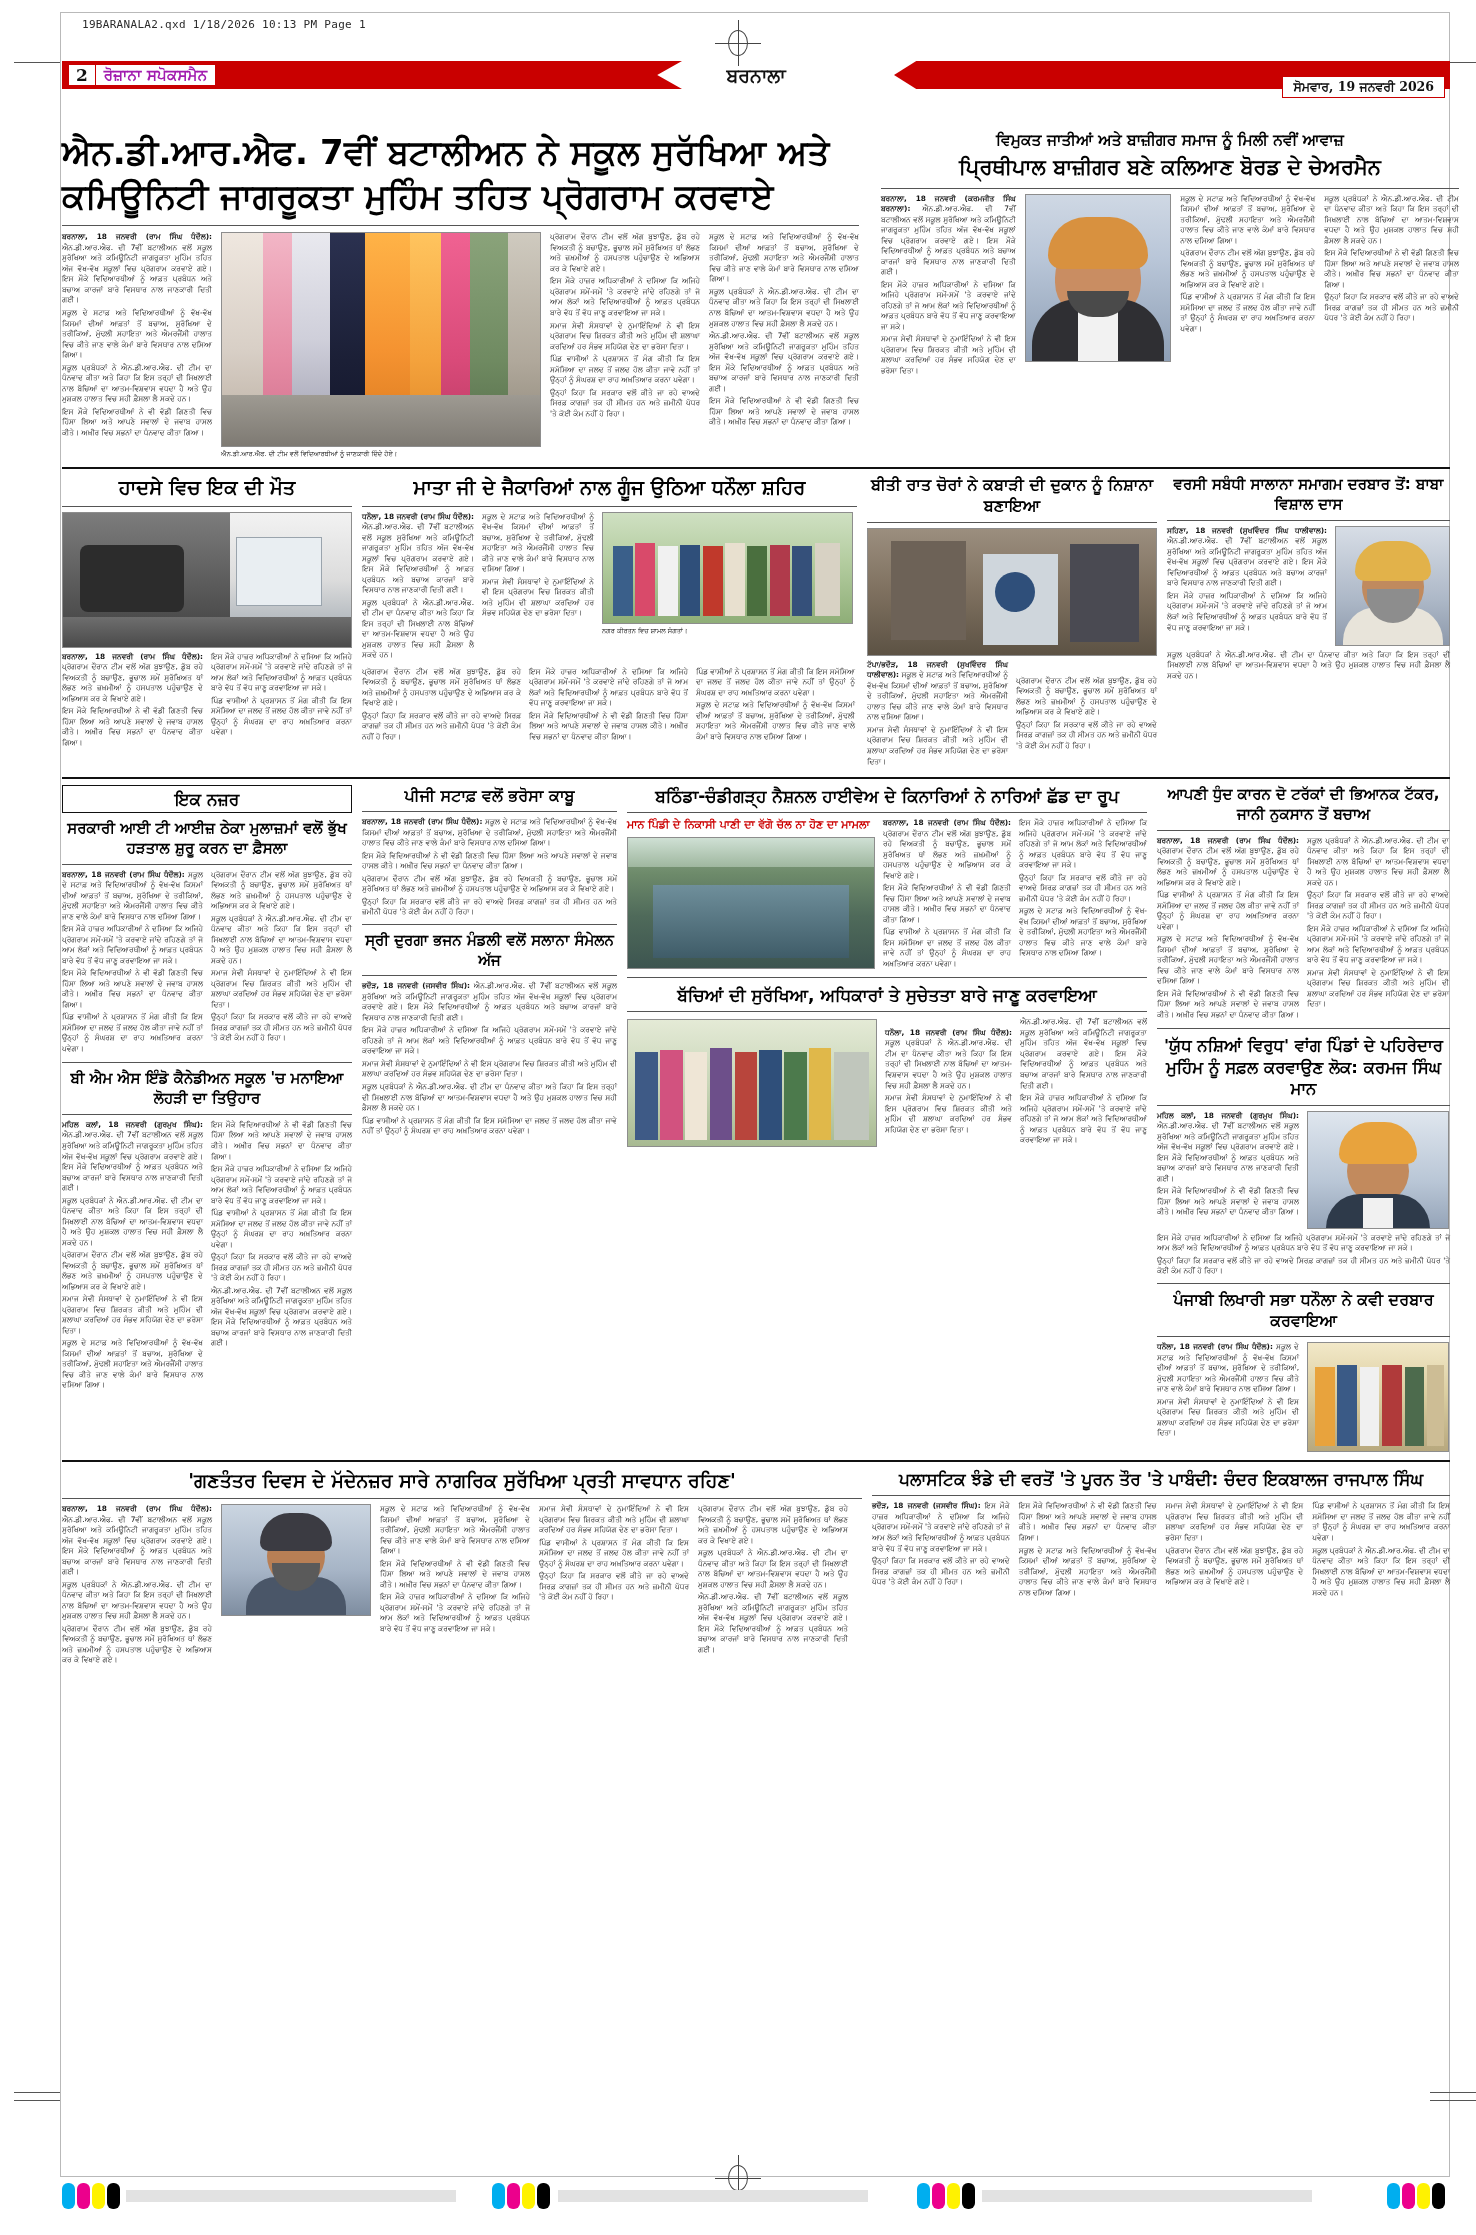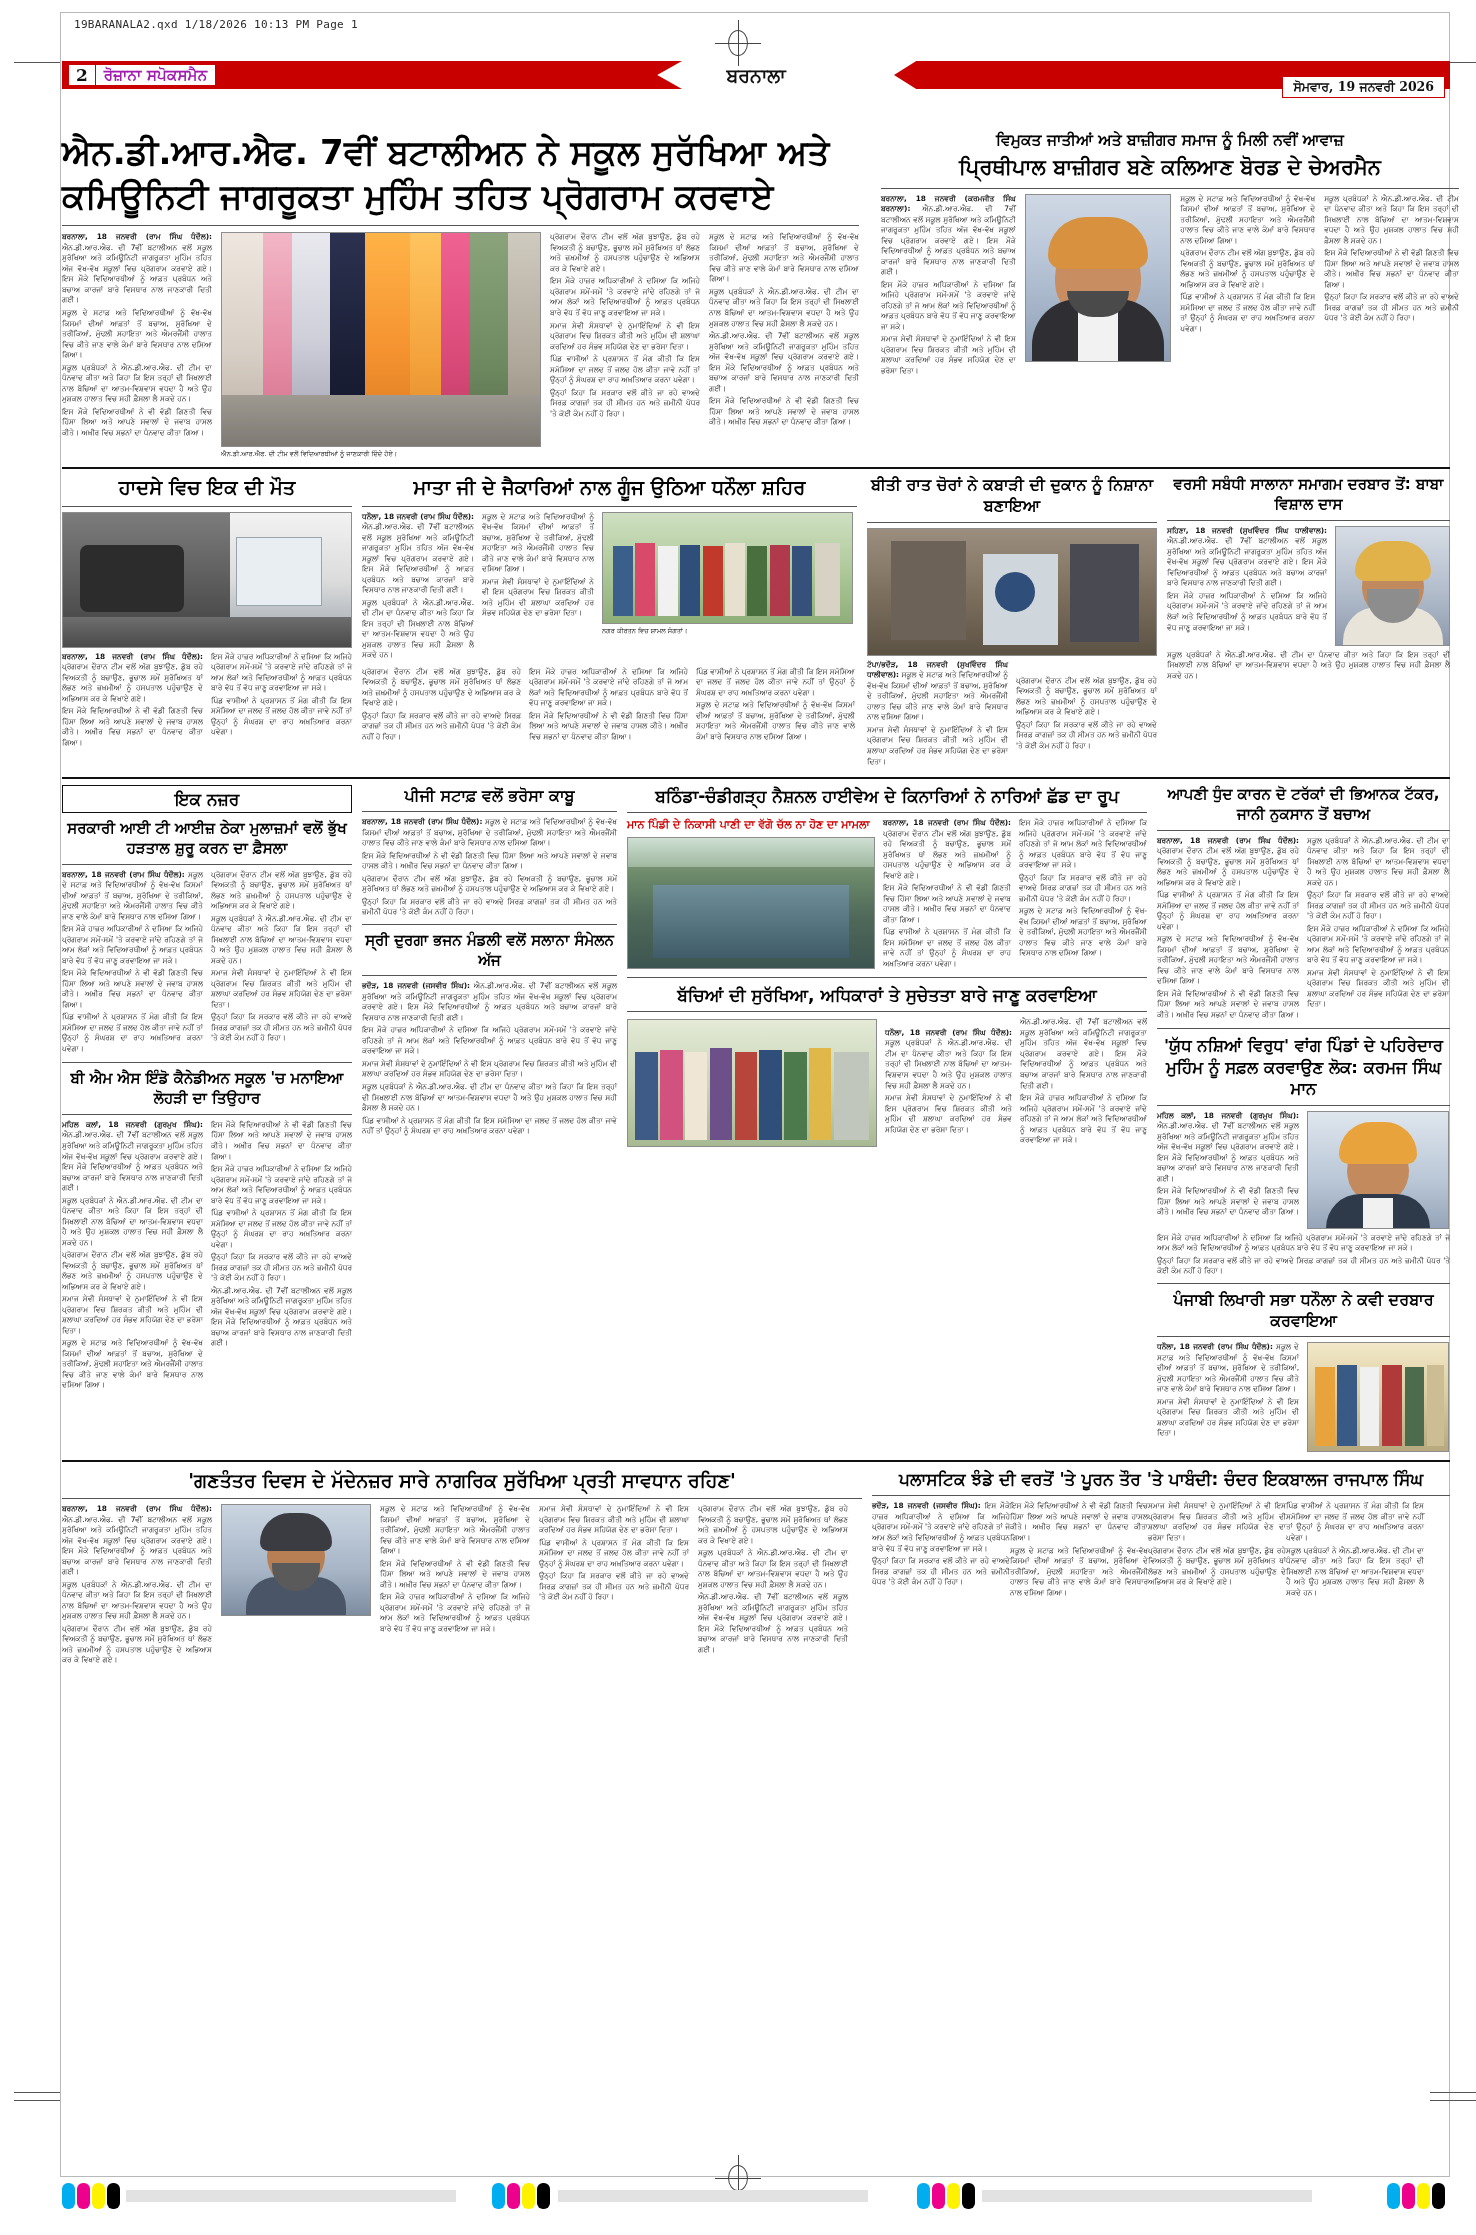--- a/index.html
+++ b/index.html
@@ -32,21 +32,21 @@
   .reg:after  { top:50%; left:0; height:1px; width:100%; }
   .reg i {
     position:absolute; left:50%; top:50%;
     width:20px; height:26px; margin:-13px 0 0 -10px;
     border:1px solid #444; border-radius:50%;
   }
   .tick { position:absolute; background:#555; }
 
   
   .slug {
-    position:absolute; left:74px; top:18px;
+    position:absolute; left:82px; top:18px;
     font-family:"DejaVu Sans Mono","Liberation Mono",monospace;
     font-size:11px; color:#2b2b2b; letter-spacing:.3px;
     white-space:nowrap;
   }
 
   
   .masthead {
     position:absolute; left:62px; top:61px; width:1388px; height:28px;
   }
   .mh-left {
@@ -603,21 +603,21 @@
             <p>ਪ੍ਰੋਗਰਾਮ ਦੌਰਾਨ ਟੀਮ ਵਲੋਂ ਅੱਗ ਬੁਝਾਉਣ, ਡੁੱਬ ਰਹੇ ਵਿਅਕਤੀ ਨੂੰ ਬਚਾਉਣ, ਭੂਚਾਲ ਸਮੇਂ ਸੁਰੱਖਿਅਤ ਥਾਂ ਲੱਭਣ ਅਤੇ ਜ਼ਖ਼ਮੀਆਂ ਨੂੰ ਹਸਪਤਾਲ ਪਹੁੰਚਾਉਣ ਦੇ ਅਭਿਆਸ ਕਰ ਕੇ ਵਿਖਾਏ ਗਏ।</p>
             <p>ਸਕੂਲ ਪ੍ਰਬੰਧਕਾਂ ਨੇ ਐਨ.ਡੀ.ਆਰ.ਐਫ. ਦੀ ਟੀਮ ਦਾ ਧੰਨਵਾਦ ਕੀਤਾ ਅਤੇ ਕਿਹਾ ਕਿ ਇਸ ਤਰ੍ਹਾਂ ਦੀ ਸਿਖਲਾਈ ਨਾਲ ਬੱਚਿਆਂ ਦਾ ਆਤਮ-ਵਿਸ਼ਵਾਸ ਵਧਦਾ ਹੈ ਅਤੇ ਉਹ ਮੁਸ਼ਕਲ ਹਾਲਾਤ ਵਿਚ ਸਹੀ ਫ਼ੈਸਲਾ ਲੈ ਸਕਦੇ ਹਨ।</p>
             <p>ਐਨ.ਡੀ.ਆਰ.ਐਫ. ਦੀ 7ਵੀਂ ਬਟਾਲੀਅਨ ਵਲੋਂ ਸਕੂਲ ਸੁਰੱਖਿਆ ਅਤੇ ਕਮਿਊਨਿਟੀ ਜਾਗਰੂਕਤਾ ਮੁਹਿੰਮ ਤਹਿਤ ਅੱਜ ਵੱਖ-ਵੱਖ ਸਕੂਲਾਂ ਵਿਚ ਪ੍ਰੋਗਰਾਮ ਕਰਵਾਏ ਗਏ। ਇਸ ਮੌਕੇ ਵਿਦਿਆਰਥੀਆਂ ਨੂੰ ਆਫ਼ਤ ਪ੍ਰਬੰਧਨ ਅਤੇ ਬਚਾਅ ਕਾਰਜਾਂ ਬਾਰੇ ਵਿਸਥਾਰ ਨਾਲ ਜਾਣਕਾਰੀ ਦਿਤੀ ਗਈ।</p>
           </div>
         </div>
       </div>
 
       <div style="width:578px;">
         <div class="hl-sec" style="font-size:17px;">ਪਲਾਸਟਿਕ ਝੰਡੇ ਦੀ ਵਰਤੋਂ 'ਤੇ ਪੂਰਨ ਤੌਰ 'ਤੇ ਪਾਬੰਦੀ: ਚੰਦਰ ਇਕਬਾਲਜ ਰਾਜਪਾਲ ਸਿੰਘ</div>
         <div class="rule-thin" style="margin:5px 0;"></div>
-        <div style="display:flex; ">
+        <div style="display:flex; gap:9px;">
           <div class="col" style="width:138px;">
             <p><span class="byline">ਭਦੌੜ, 18 ਜਨਵਰੀ (ਜਸਵੀਰ ਸਿੰਘ):</span> <span>ਇਸ ਮੌਕੇ ਹਾਜ਼ਰ ਅਧਿਕਾਰੀਆਂ ਨੇ ਦਸਿਆ ਕਿ ਅਜਿਹੇ ਪ੍ਰੋਗਰਾਮ ਸਮੇਂ-ਸਮੇਂ 'ਤੇ ਕਰਵਾਏ ਜਾਂਦੇ ਰਹਿਣਗੇ ਤਾਂ ਜੋ ਆਮ ਲੋਕਾਂ ਅਤੇ ਵਿਦਿਆਰਥੀਆਂ ਨੂੰ ਆਫ਼ਤ ਪ੍ਰਬੰਧਨ ਬਾਰੇ ਵੱਧ ਤੋਂ ਵੱਧ ਜਾਣੂ ਕਰਵਾਇਆ ਜਾ ਸਕੇ।</span></p>
             <p>ਉਨ੍ਹਾਂ ਕਿਹਾ ਕਿ ਸਰਕਾਰ ਵਲੋਂ ਕੀਤੇ ਜਾ ਰਹੇ ਵਾਅਦੇ ਸਿਰਫ਼ ਕਾਗਜ਼ਾਂ ਤਕ ਹੀ ਸੀਮਤ ਹਨ ਅਤੇ ਜ਼ਮੀਨੀ ਪੱਧਰ 'ਤੇ ਕੋਈ ਕੰਮ ਨਹੀਂ ਹੋ ਰਿਹਾ।</p>
           </div>
           <div class="col" style="width:138px;">
             <p>ਇਸ ਮੌਕੇ ਵਿਦਿਆਰਥੀਆਂ ਨੇ ਵੀ ਵੱਡੀ ਗਿਣਤੀ ਵਿਚ ਹਿੱਸਾ ਲਿਆ ਅਤੇ ਆਪਣੇ ਸਵਾਲਾਂ ਦੇ ਜਵਾਬ ਹਾਸਲ ਕੀਤੇ। ਅਖ਼ੀਰ ਵਿਚ ਸਭਨਾਂ ਦਾ ਧੰਨਵਾਦ ਕੀਤਾ ਗਿਆ।</p>
             <p>ਸਕੂਲ ਦੇ ਸਟਾਫ਼ ਅਤੇ ਵਿਦਿਆਰਥੀਆਂ ਨੂੰ ਵੱਖ-ਵੱਖ ਕਿਸਮਾਂ ਦੀਆਂ ਆਫ਼ਤਾਂ ਤੋਂ ਬਚਾਅ, ਸੁਰੱਖਿਆ ਦੇ ਤਰੀਕਿਆਂ, ਮੁੱਢਲੀ ਸਹਾਇਤਾ ਅਤੇ ਐਮਰਜੈਂਸੀ ਹਾਲਾਤ ਵਿਚ ਕੀਤੇ ਜਾਣ ਵਾਲੇ ਕੰਮਾਂ ਬਾਰੇ ਵਿਸਥਾਰ ਨਾਲ ਦਸਿਆ ਗਿਆ।</p>
           </div>
           <div class="col" style="width:138px;">
             <p>ਸਮਾਜ ਸੇਵੀ ਸੰਸਥਾਵਾਂ ਦੇ ਨੁਮਾਇੰਦਿਆਂ ਨੇ ਵੀ ਇਸ ਪ੍ਰੋਗਰਾਮ ਵਿਚ ਸ਼ਿਰਕਤ ਕੀਤੀ ਅਤੇ ਮੁਹਿੰਮ ਦੀ ਸ਼ਲਾਘਾ ਕਰਦਿਆਂ ਹਰ ਸੰਭਵ ਸਹਿਯੋਗ ਦੇਣ ਦਾ ਭਰੋਸਾ ਦਿਤਾ।</p>

